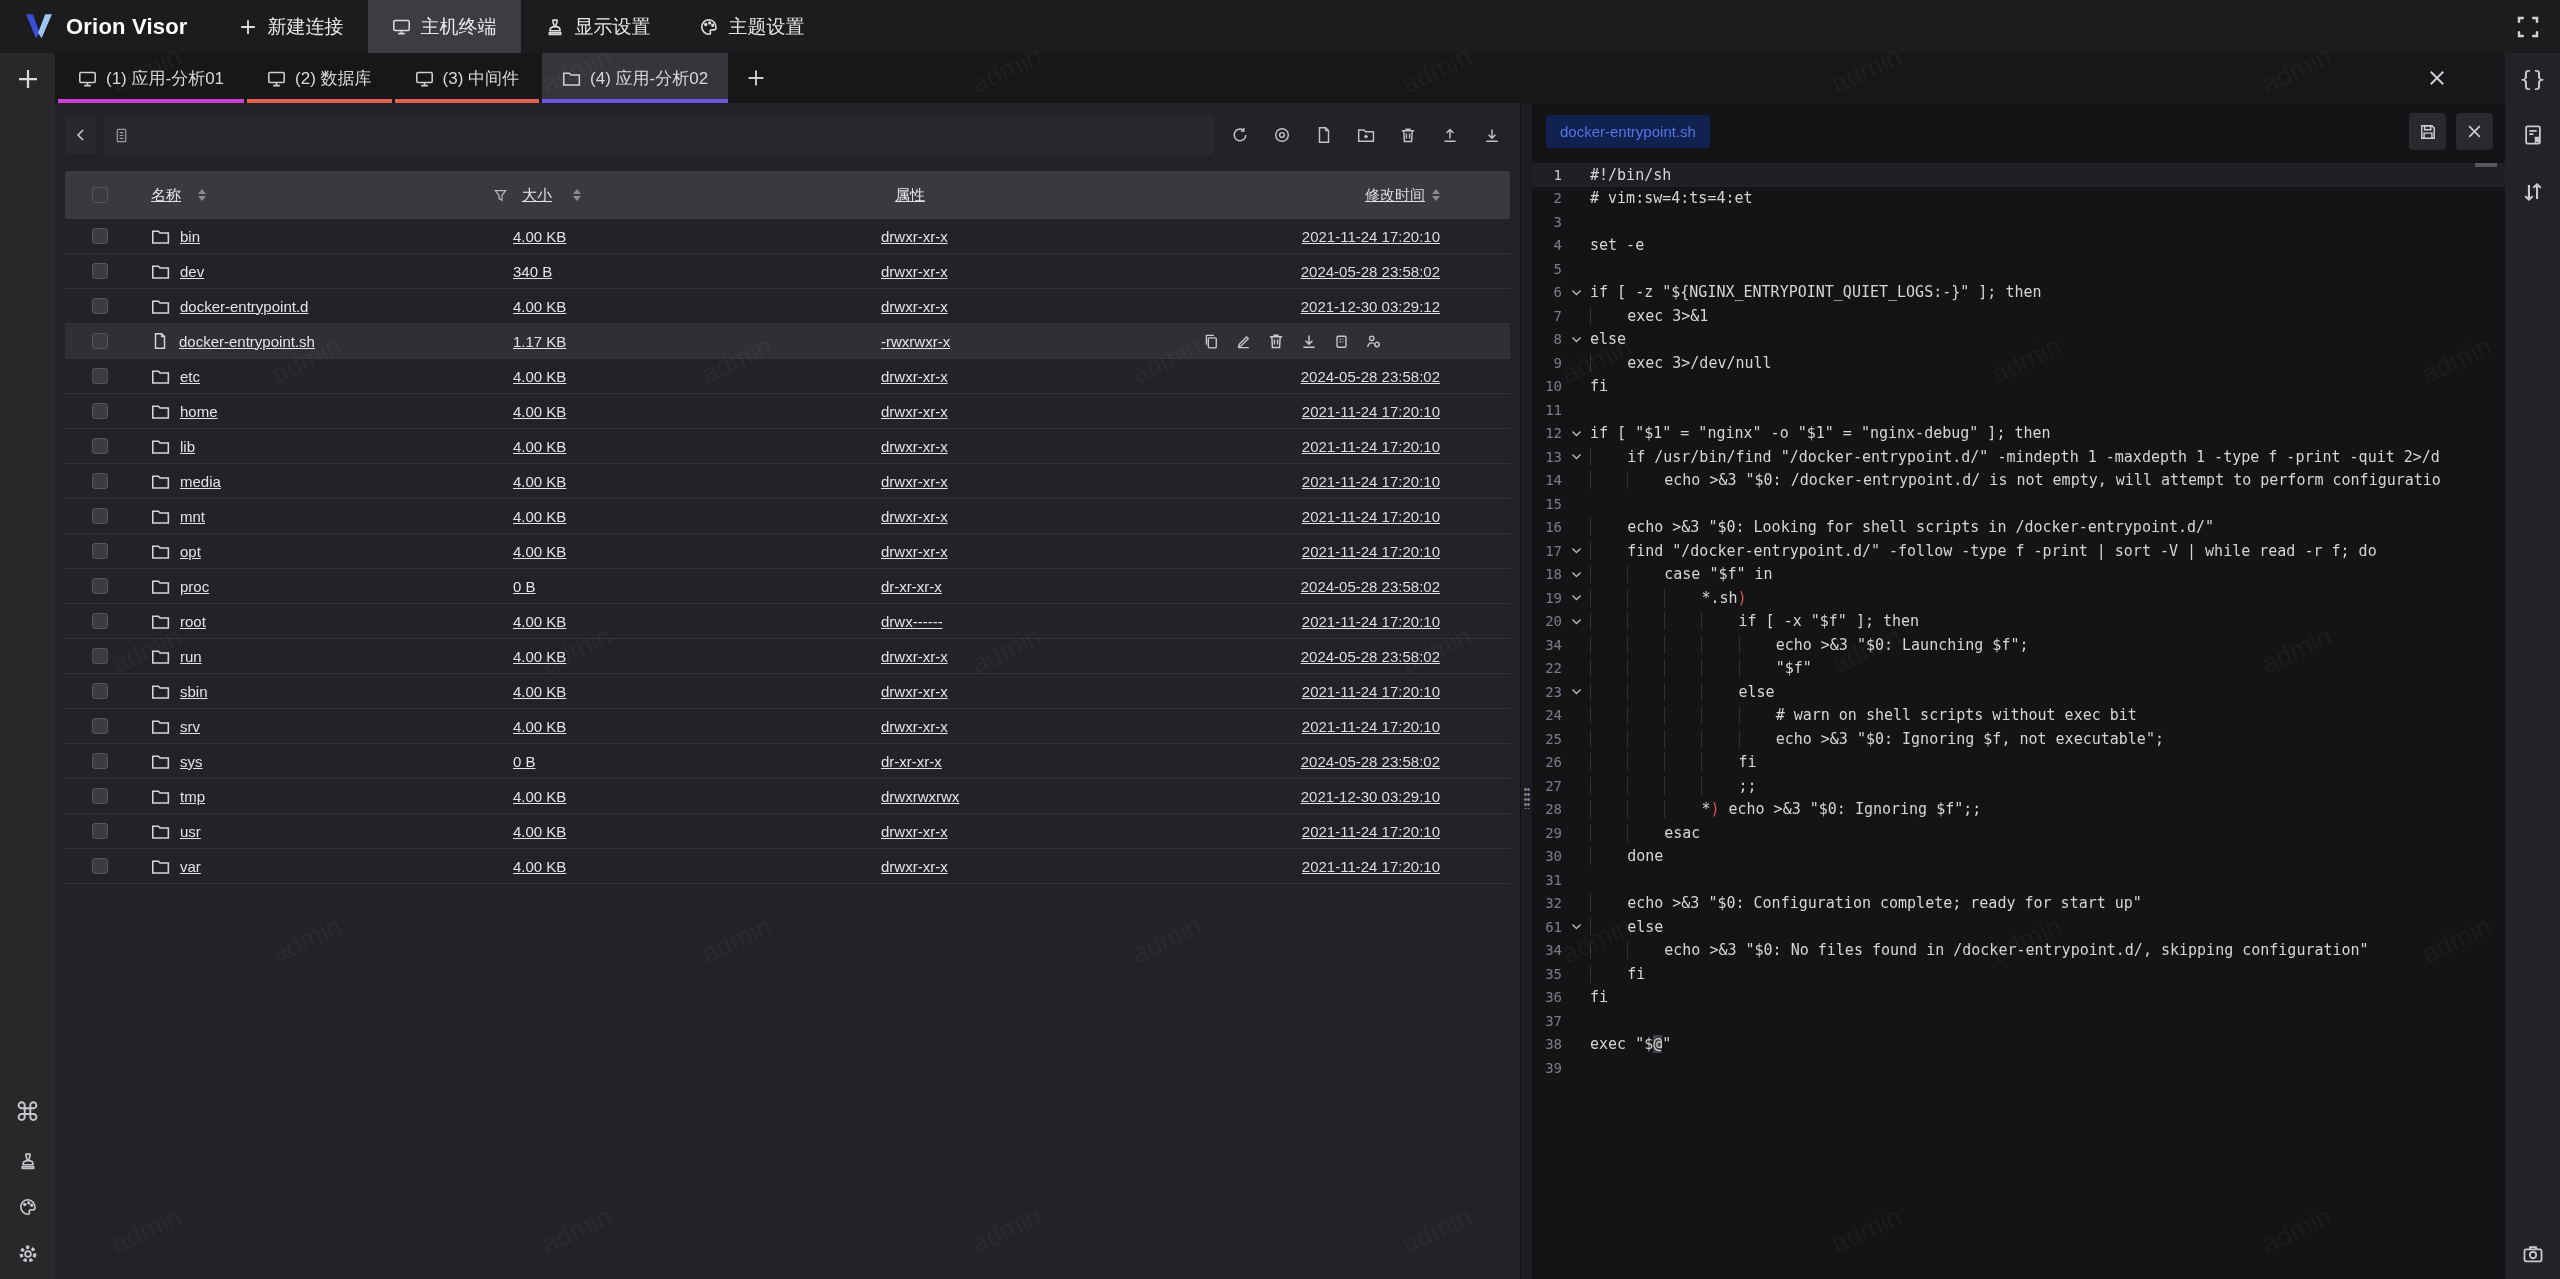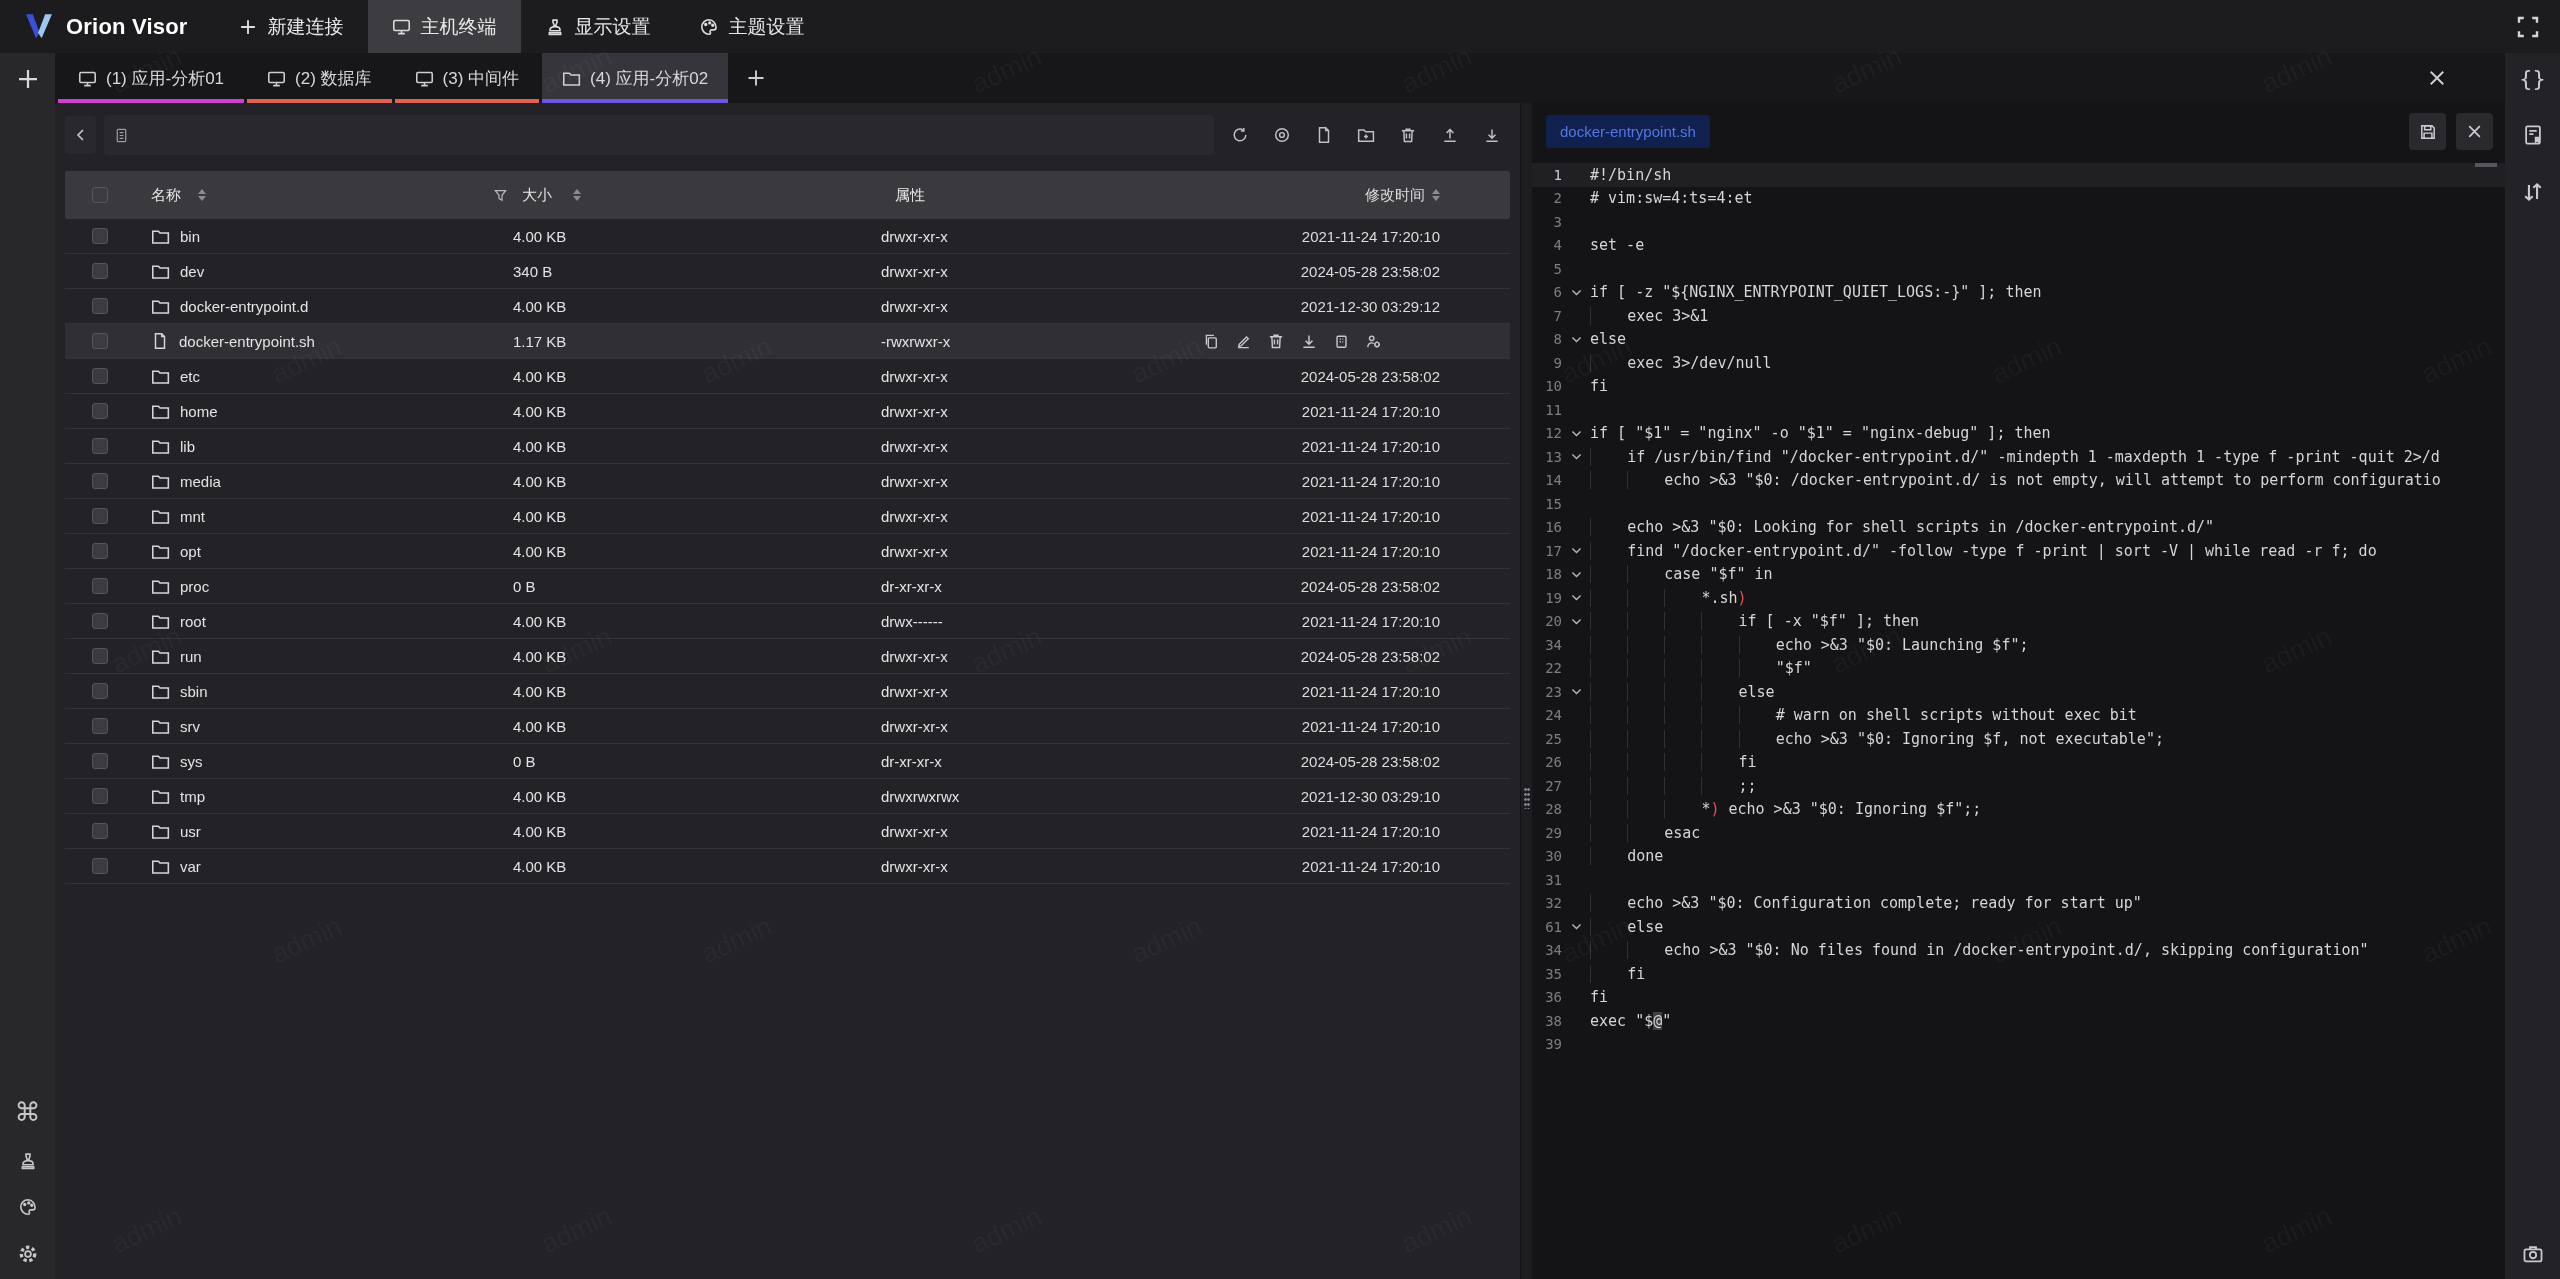--- a/index.html
+++ b/index.html
@@ -34,21 +34,21 @@
   .tab { position:relative; display:flex; align-items:center; gap:9px; padding:0 20px; margin-left:3px; font-size:17px; color:#d9d9dc; cursor:pointer; }
   .tab .icon { color:#cfcfd3; }
   .tab .underline { position:absolute; left:0; right:0; bottom:0; height:4px; }
   .tab.active { background:#35353b; }
   .tab-add { display:flex; align-items:center; padding:0 18px; color:#cfcfd3; cursor:pointer; }
   .tab-close { margin-left:auto; margin-right:58px; display:flex; align-items:center; color:#cfcfd3; cursor:pointer; }
 
   .content { flex:1; display:flex; min-height:0; }
 
   
-  .file-panel { flex:0 0 1465px; background:#232327; display:flex; flex-direction:column; min-width:0; }
+  .file-panel { flex:0 0 1465px; background:#232327; display:flex; flex-direction:column; min-width:0;text-decoration:underline; }
   .fp-toolbar { display:flex; align-items:center; padding:12px 10px 12px 10px; gap:8px; }
   .btn-back { width:34px; height:38px; background:#29292d; border:none; border-radius:4px; color:#c9c9cd; display:flex; align-items:center; justify-content:center; cursor:pointer; }
   .path-box { flex:0 0 1110px; height:40px; background:#29292d; border-radius:4px; display:flex; align-items:center; padding:0 10px; gap:8px; }
   .path-box .icon { color:#9a9aa0; }
   .path-input { flex:1; background:transparent; border:none; outline:none; color:#e3e3e6; font-size:15px; font-family:"Liberation Sans",sans-serif; }
   .fp-tools { display:flex; align-items:center; gap:6px; margin-left:auto; }
   .tool-btn { width:36px; height:38px; background:transparent; border:none; border-radius:4px; color:#c0c0c5; display:flex; align-items:center; justify-content:center; cursor:pointer; }
 
   .ftable { margin:4px 10px 0 10px; flex:1; overflow:hidden; font-size:15px; }
   .frow { display:grid; grid-template-columns:70px 350px 360px 395px 1fr; align-items:center; height:35px; border-bottom:1px solid #323237; }
@@ -1050,20 +1050,25 @@
     <span class="lnum">35</span>
     <span class="fold"></span>
     <span class="ctext"><span class="g">    </span>fi</span>
   </div>
               <div class="cline">
     <span class="lnum">36</span>
     <span class="fold"></span>
     <span class="ctext">fi</span>
   </div>
               <div class="cline">
+    <span class="lnum">37</span>
+    <span class="fold"></span>
+    <span class="ctext"></span>
+  </div>
+              <div class="cline">
     <span class="lnum">38</span>
     <span class="fold"></span>
     <span class="ctext"><span class="">exec "$</span><span class="cur">@</span><span class="">"</span></span>
   </div>
               <div class="cline">
     <span class="lnum">39</span>
     <span class="fold"></span>
     <span class="ctext"></span>
   </div>
             </div>

